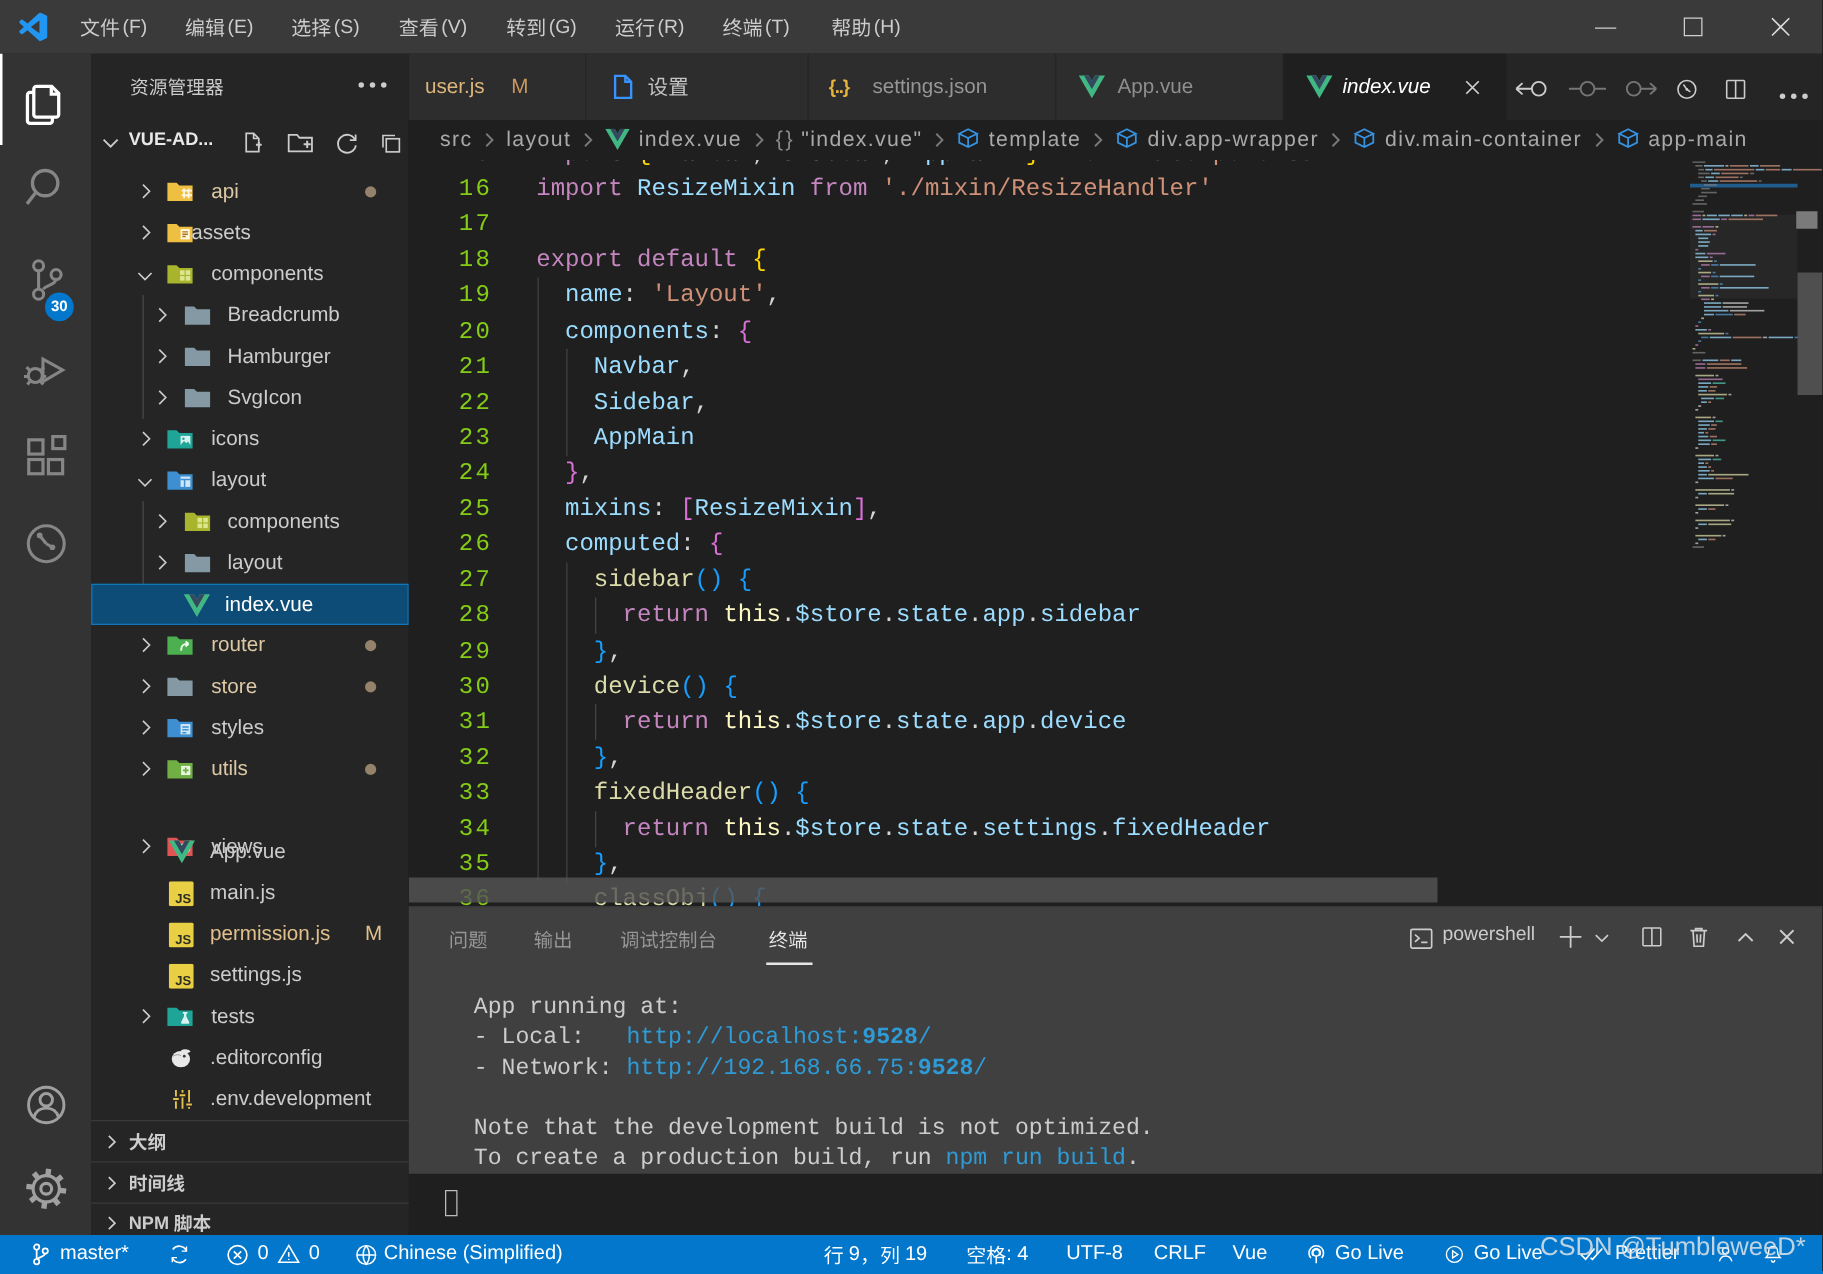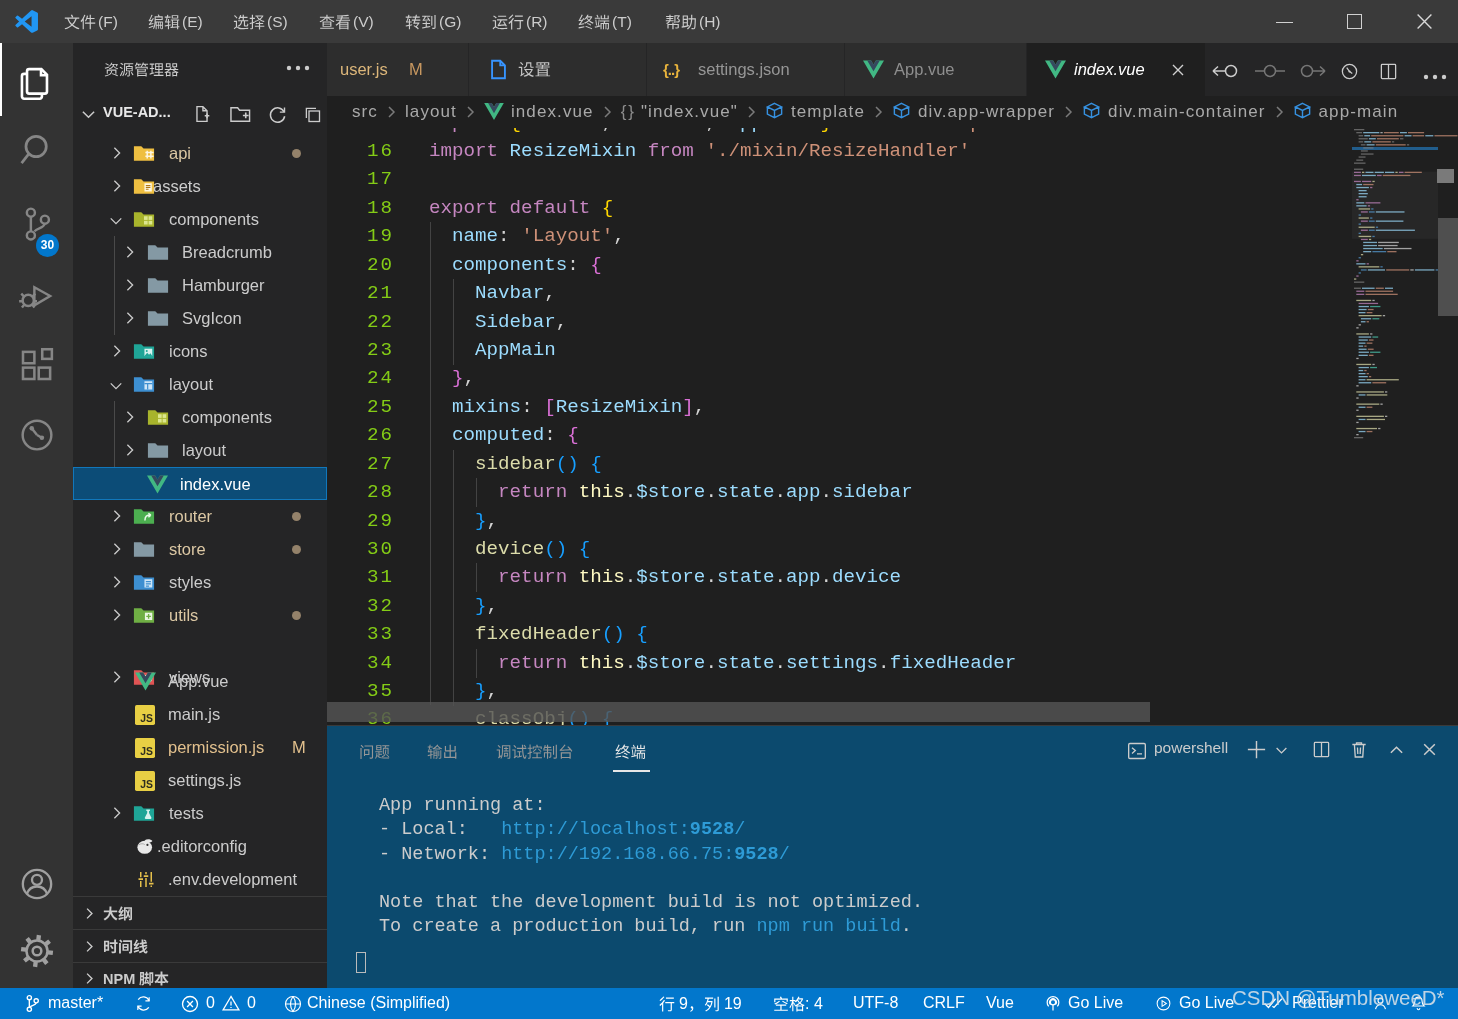--- a/index.html
+++ b/index.html
@@ -41,21 +41,21 @@
 #code { position:absolute; left:327px; top:128px; width:1131px; height:597px; background:#1f1f1f; overflow:hidden; }
 .cl { position:absolute; left:0; height:29px; font-family:"Liberation Mono", monospace;
   font-size:19.2px; line-height:29px; white-space:pre; }
 .cl .ln { position:absolute; left:0; width:67px; text-align:right; color:#84cc16; letter-spacing:2px; }
 .cl .ct { position:absolute; left:102px; color:#d4d4d4; }
 .k { color:#c586c0; } .v { color:#9cdcfe; } .s { color:#ce9178; } .f { color:#dcdcaa; }
 .t { color:#fef9c3; } .b1 { color:#ffd700; } .b2 { color:#da70d6; } .b3 { color:#179fff; }
 .guide { position:absolute; width:1px; background:#434343; }
 
 
-#panel { position:absolute; left:327px; top:725px; width:1131px; height:263px; background:#0c4a6e; border-top:1px solid #3a3a3a; }
+#panel { position:absolute; left:327px; top:725px; width:1131px; height:214px; background:#404040; border-top:1px solid #3a3a3a; }
 .ptab { position:absolute; top:0; height:50px; display:flex; align-items:center; font-size:15.5px; color:#969696; }
 .term { position:absolute; font-family:"Liberation Mono", monospace; font-size:18.5px; line-height:24.3px; color:#cccccc; white-space:pre; }
 .blu { color:#2e9bd6; } .bold { font-weight:bold; }
 
 
 #statusbar { position:absolute; left:0; top:988px; width:1458px; height:31px; background:#0277cc;
   color:#ffffff; font-size:16px; }
 #statusbar .it { position:absolute; top:0; height:31px; line-height:30px; white-space:nowrap; }
 
 #watermark { position:absolute; left:1232px; top:986px; font-size:20.5px; color:rgba(216,224,231,0.88); white-space:nowrap; }
@@ -448,21 +448,21 @@
           </svg>
           <span class="lbl" style="left:96px">tests</span>
         </div>
       <div class="srow" style="top:787px">
           <svg class="ficon" style="left:63px;top:8px" width="19" height="17" viewBox="0 0 24 22">
             <ellipse cx="11" cy="12" rx="9.5" ry="8.5" fill="#e8e8e8"></ellipse>
             <path d="M11 3 C14 1 19 1.5 21 4 C19 6.5 15 6.5 13 5.5 Z" fill="#e8e8e8"></path>
             <circle cx="14.5" cy="9" r="1.4" fill="#333"></circle>
             <path d="M3 9 C6 7 9 7 11 8.5" stroke="#999" stroke-width="1" fill="none"></path>
           </svg>
-          <span class="lbl" style="left:84px">.editorconfig</span>
+          <span class="lbl" style="left:95px">.editorconfig</span>
         </div>
       <div class="srow" style="top:820px">
           <svg class="ficon" style="left:64px;top:7px" width="18" height="19" viewBox="0 0 24 24" fill="none" stroke="#e5c04b" stroke-width="2">
             <path d="M5 2 V9 M5 14 V22 M12 2 V5 M12 10 V22 M19 2 V15 M19 20 V22"></path>
             <path d="M2 11.5 H8 M9 7.5 H15 M16 17.5 H22" stroke-width="2.2"></path>
           </svg>
           <span class="lbl" style="left:95px">.env.development</span>
         </div>
     </div>
     <div class="sect" style="top:853px">

